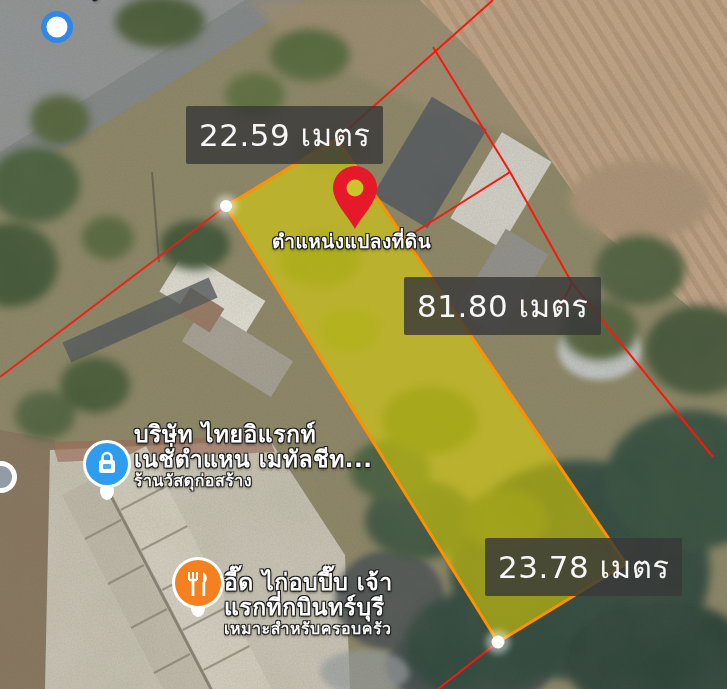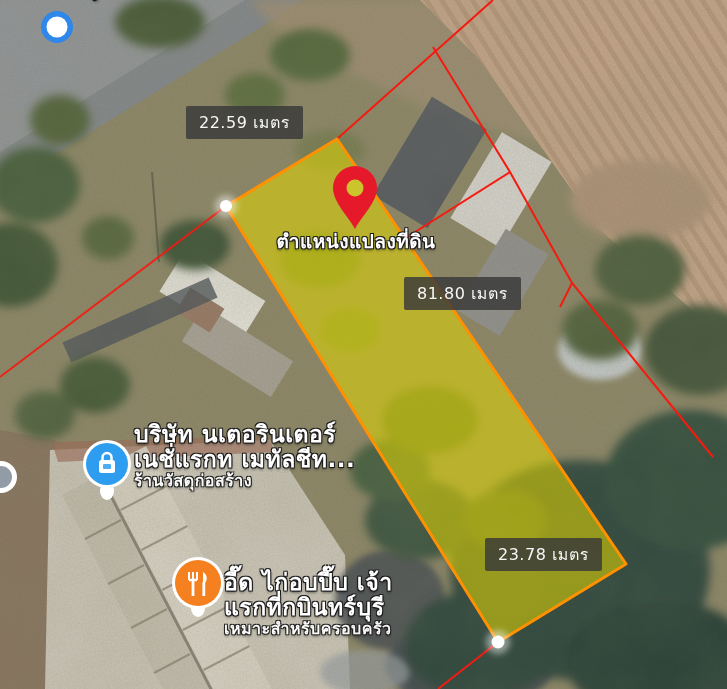--- a/index.html
+++ b/index.html
@@ -14,21 +14,21 @@
     position:absolute;color:#fff;font-weight:700;line-height:1.08;
     text-shadow:-1px -1px 0 #1c1c1c,1px -1px 0 #1c1c1c,-1px 1px 0 #1c1c1c,1px 1px 0 #1c1c1c,0 2px 3px rgba(0,0,0,.55);
     white-space:nowrap;letter-spacing:.5px;
   }
   .poi-line-big{font-size:23px;}
   .poi-line-small{font-size:16px;font-weight:700;opacity:.95;}
   .pin-caption{font-size:19px;}
   .road-label{font-size:24px;transform:rotate(-38deg);transform-origin:left top;}
   .measure{
     position:absolute;background:rgba(56,56,56,.82);color:#f7f7f7;
-    font-size:16px;font-weight:400;padding:4px 13px;border-radius:2px;
+    font-size:31px;font-weight:400;padding:4px 13px;border-radius:2px;
     white-space:nowrap;letter-spacing:.5px;
   }
 </style>
 </head>
 <body>
 
 <div class="screen">
 
   <svg width="727" height="689" viewBox="0 0 727 689">
     <defs>
@@ -195,25 +195,25 @@
       <circle cx="0" cy="-41" r="8.5" fill="#cbc42c"></circle>
     </g>
   </svg>
 
   <div class="maplabel road-label" style="left:80px;top:-14px;">ถนน</div>
 
   <div class="measure" style="left:186px;top:106px;">22.59 เมตร</div>
   <div class="measure" style="left:404px;top:277px;">81.80 เมตร</div>
   <div class="measure" style="left:485px;top:538px;">23.78 เมตร</div>
 
-  <div class="maplabel pin-caption" style="left:272px;top:231px;width:168px;text-align:center;">ตำแหน่งแปลงที่ดิน</div>
+  <div class="maplabel pin-caption" style="left:272px;top:231px;width:168px;text-align:left;">ตำแหน่งแปลงที่ดิน</div>
 
   <div style="position:absolute;left:134px;top:422px;">
-    <div class="maplabel poi-line-big" style="position:static;">บริษัท นเตอรินเตอร์</div>
-    <div class="maplabel poi-line-big" style="position:static;">เนชั่แรกท เมทัลชีท...</div>
+    <div class="maplabel poi-line-big" style="position:static;">บริษัท ไทยอิแรกท์</div>
+    <div class="maplabel poi-line-big" style="position:static;">เนชั่ตำแหน เมทัลชีท...</div>
     <div class="maplabel poi-line-small" style="position:static;">ร้านวัสดุก่อสร้าง</div>
   </div>
 
   <div style="position:absolute;left:224px;top:570px;">
     <div class="maplabel poi-line-big" style="position:static;">อี๊ด ไก่อบปี๊บ เจ้า</div>
     <div class="maplabel poi-line-big" style="position:static;">แรกที่กบินทร์บุรี</div>
     <div class="maplabel poi-line-small" style="position:static;">เหมาะสำหรับครอบครัว</div>
   </div>
 
 </div>

